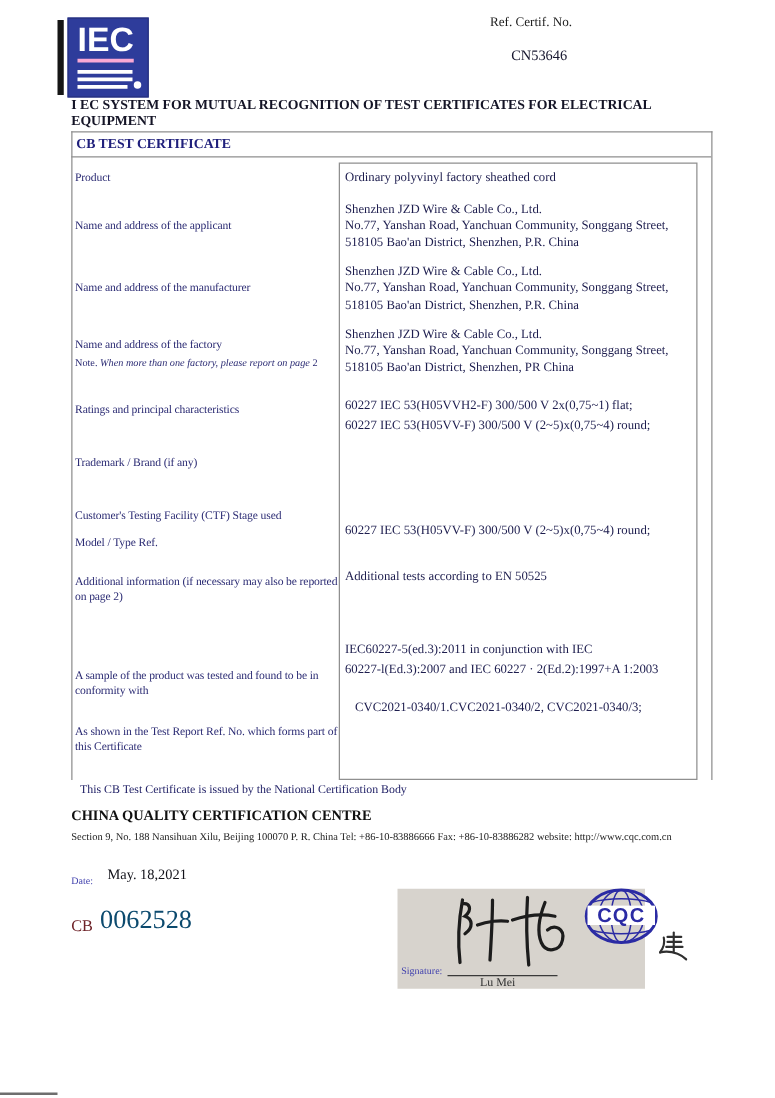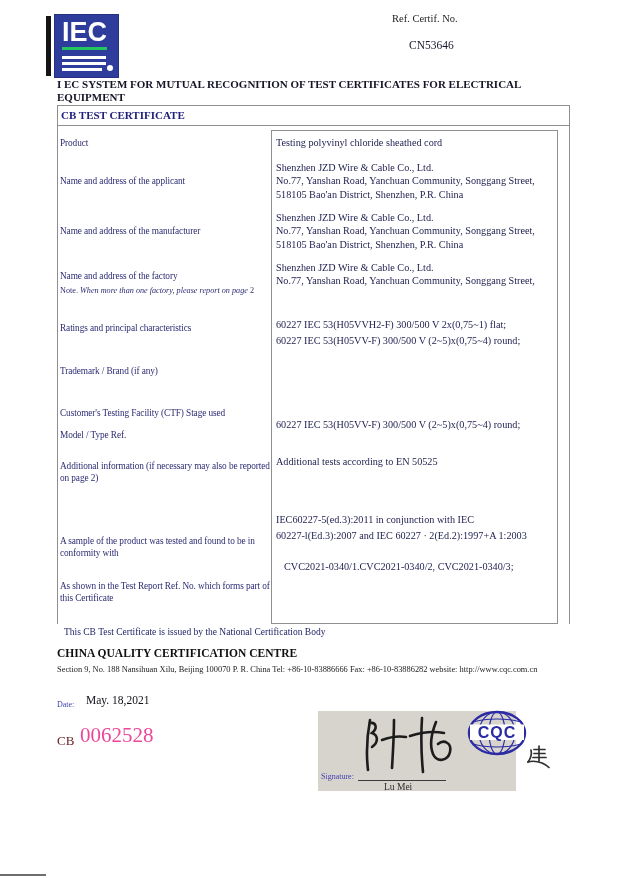--- a/index.html
+++ b/index.html
@@ -5,21 +5,21 @@
   html,body{margin:0;padding:0;background:#ffffff;}
   .page{position:relative;width:620px;height:878px;background:#ffffff;overflow:hidden;
         font-family:"Liberation Serif","DejaVu Serif",serif;color:#1d1d4e;}
   .abs{position:absolute;}
 
   
   .iec-bar{left:46px;top:16px;width:5px;height:60px;background:#151515;}
   .iec-logo{left:54px;top:14px;width:63px;height:62px;background:#2e3c9b;border:1px solid #27307f;}
   .iec-text{position:absolute;left:7px;top:2px;font-family:"Liberation Sans","DejaVu Sans",sans-serif;
             font-weight:bold;font-size:27px;line-height:30px;color:#fff;letter-spacing:0;
-            border-bottom:3px solid #22c55e;padding-bottom:0;width:45px;text-align:center;}
+            border-bottom:3px solid #f9a8d4;padding-bottom:0;width:45px;text-align:center;}
   .iec-line{position:absolute;left:7px;width:44px;height:3px;background:#fff;}
   .iec-dot{position:absolute;left:52px;top:50px;width:6px;height:6px;border-radius:50%;background:#fff;}
 
   .ref-label{left:392px;top:13px;font-size:10.5px;color:#1d1d1d;}
   .ref-no{left:409px;top:39px;font-size:11.5px;color:#15152e;}
 
   .scheme-title{left:57px;top:78px;width:514px;font-size:11px;font-weight:bold;color:#141426;line-height:12.5px;}
 
   
   .outer-box{left:57px;top:105px;width:511px;height:518px;
@@ -38,21 +38,21 @@
 
   .issued-line{left:64px;top:627px;font-size:9.5px;color:#232368;}
 
   .org-name{left:57px;top:647px;font-size:11.5px;font-weight:bold;color:#101010;}
   .org-address{left:57px;top:665px;font-size:8.4px;color:#222;}
 
   .date-label{left:57px;top:700px;font-size:8px;color:#4242ae;}
   .date-value{left:86px;top:694px;font-size:11.5px;color:#101018;}
 
   .cb-prefix{left:57px;top:733px;font-size:13px;color:#6d2127;}
-  .cb-number{left:80px;top:723px;font-size:21px;color:#ec4899;font-family:Liberation Serif, serif;}
+  .cb-number{left:80px;top:723px;font-size:21px;color:#0c4a6e;font-family:Liberation Serif, serif;}
 
   .sig-scan{left:318px;top:711px;width:198px;height:80px;background:#d7d3cd;}
   .sig-svg{left:350px;top:708px;}
   .sig-label{left:321px;top:772px;font-size:8px;color:#4242ae;}
   .sig-line{left:358px;top:780px;width:88px;height:1px;background:#3a3a3a;}
   .sig-name{left:384px;top:782px;font-size:9.5px;color:#2e2e2e;}
   .cqc-svg{left:466px;top:708px;}
   .jian-svg{left:526px;top:744px;}
   .scan-mark{left:0;top:874px;width:46px;height:1.5px;background:#6e6e6e;}
 </style>
@@ -92,37 +92,38 @@
     <span>2</span>
   </div>
   <div class="lbl" style="top:323px">Ratings and principal characteristics</div>
   <div class="lbl" style="top:366px">Trademark / Brand (if any)</div>
   <div class="lbl" style="top:430px">Model / Type Ref.</div>
   <div class="lbl" style="top:408px">Customer's Testing Facility (CTF) Stage used</div>
   <div class="lbl wide" style="top:461px">Additional information (if necessary may also be reported on page 2)</div>
   <div class="lbl wide" style="top:536px">A sample of the product was tested and found to be in conformity with</div>
   <div class="lbl wide" style="top:581px">As shown in the Test Report Ref. No. which forms part of this Certificate</div>
 
-  <div class="val" style="top:136px">Testing polyvinyl chloride sheathed cord</div>
+  <div class="val" style="top:136px">Ordinary polyvinyl factory sheathed cord</div>
 
   <div class="val" style="top:161px">
     <div>Shenzhen JZD Wire &amp; Cable Co., Ltd.</div>
     <div>No.77, Yanshan Road, Yanchuan Community, Songgang Street,</div>
     <div>518105 Bao'an District, Shenzhen, P.R. China</div>
   </div>
 
   <div class="val" style="top:211px">
     <div>Shenzhen JZD Wire &amp; Cable Co., Ltd.</div>
     <div>No.77, Yanshan Road, Yanchuan Community, Songgang Street,</div>
     <div>518105 Bao'an District, Shenzhen, P.R. China</div>
   </div>
 
   <div class="val" style="top:261px">
     <div>Shenzhen JZD Wire &amp; Cable Co., Ltd.</div>
     <div>No.77, Yanshan Road, Yanchuan Community, Songgang Street,</div>
+    <div>518105 Bao'an District, Shenzhen, PR China</div>
   </div>
 
   <div class="val spec" style="top:317px">
     <div>60227 IEC 53(H05VVH2-F) 300/500 V 2x(0,75~1) flat;</div>
     <div>60227 IEC 53(H05VV-F) 300/500 V (2~5)x(0,75~4) round;</div>
   </div>
 
   <div class="val spec" style="top:417px">
     <div>60227 IEC 53(H05VV-F) 300/500 V (2~5)x(0,75~4) round;</div>
   </div>

